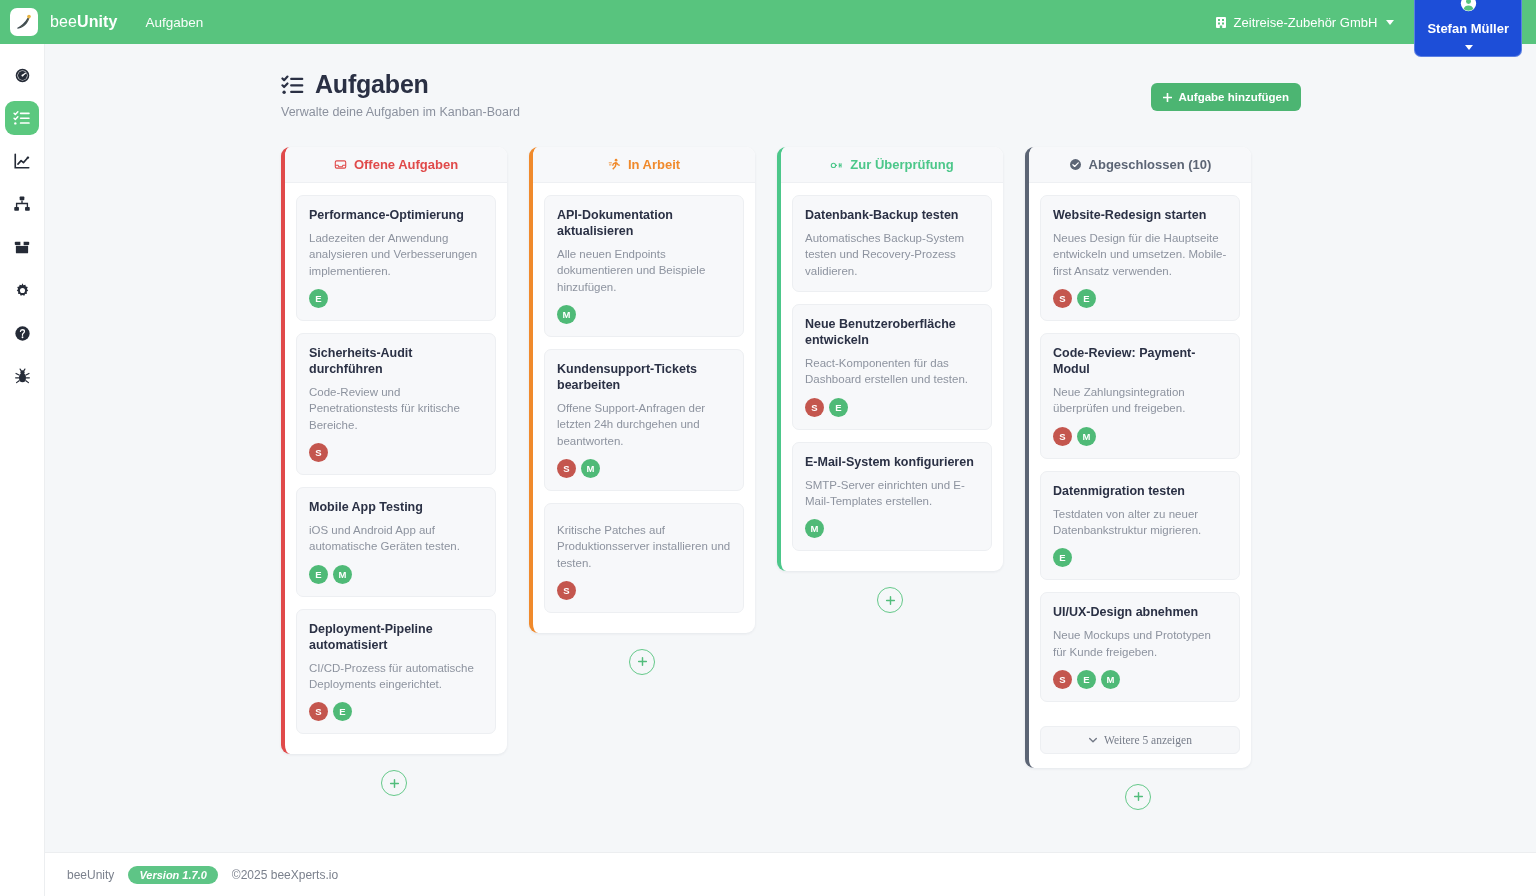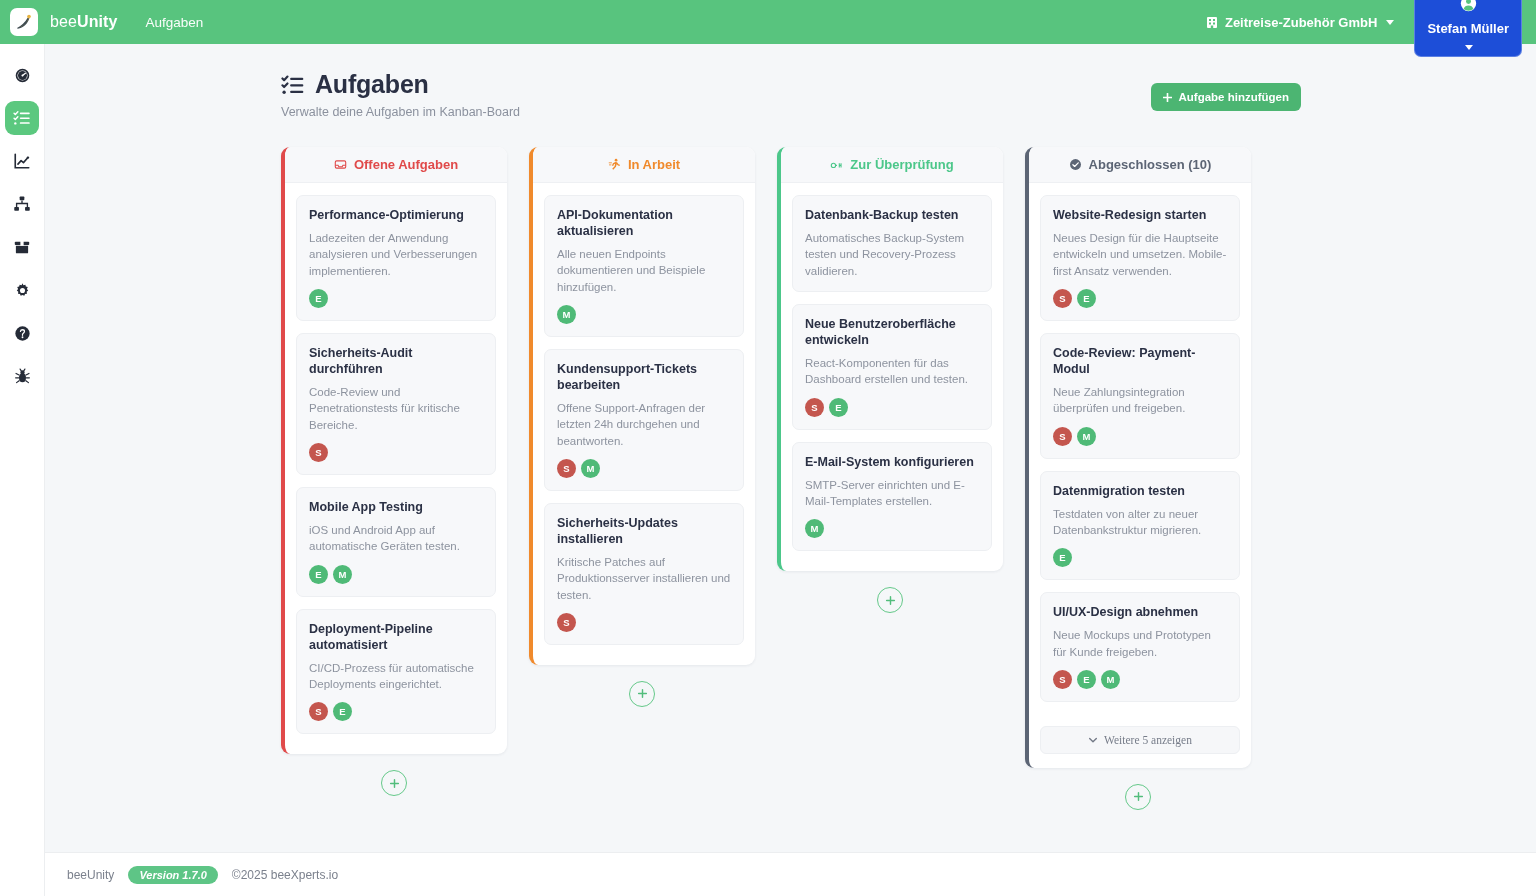--- a/index.html
+++ b/index.html
@@ -28,21 +28,21 @@
   .brand-name { color: #ffffff; font-size: 16px; letter-spacing: .1px; }
   .brand-name b { font-weight: 700; }
   .brand-name span.light { font-weight: 400; }
   .nav-link {
     color: #ffffff; font-size: 13.5px; margin-left: 28px; opacity: .97;
     text-decoration: none; cursor: pointer;
   }
   .nav-right { margin-left: auto; display: flex; align-items: center; gap: 8px; padding-right: 14px; }
   .company-chip {
     display: flex; align-items: center; gap: 7px;
-    color: #fff; font-size: 13px; font-weight: 700;
+    color: #fff; font-size: 13px; font-weight: 400;
     padding: 7px 12px; border-radius: 6px; cursor: pointer;
   }
   .user-chip {
     display: flex; align-items: center; gap: 9px;
     background: #1d4ed8; border: 1px solid rgba(255,255,255,.28);
     color: #fff; font-size: 13px; font-weight: 700;
     padding: 6px 12px; border-radius: 7px; cursor: pointer; flex-direction: column;
   }
   .caret { width:0;height:0;border-left:4px solid transparent;border-right:4px solid transparent;border-top:5px solid #ffffff; margin-left:2px; }
 
@@ -371,21 +371,20 @@
             </div>
             <div class="card">
               <div class="card-title">Kundensupport-Tickets bearbeiten</div>
               <div class="card-desc">Offene Support-Anfragen der letzten 24h durchgehen und beantworten.</div>
               <div class="avatars">
                 <span class="avatar s">S</span>
                 <span class="avatar m">M</span>
               </div>
             </div>
             <div class="card">
-              <div class="card-title">Sicherheits-Updates installieren</div>
               <div class="card-desc">Kritische Patches auf Produktionsserver installieren und testen.</div>
               <div class="avatars">
                 <span class="avatar s">S</span>
               </div>
             </div>
           </div>
         </div>
         <button class="col-add">
           <span class="ico">
             <svg width="11" height="11" viewBox="0 0 12 12" fill="none" stroke="#52bd7c" stroke-width="1.6" stroke-linecap="round">

